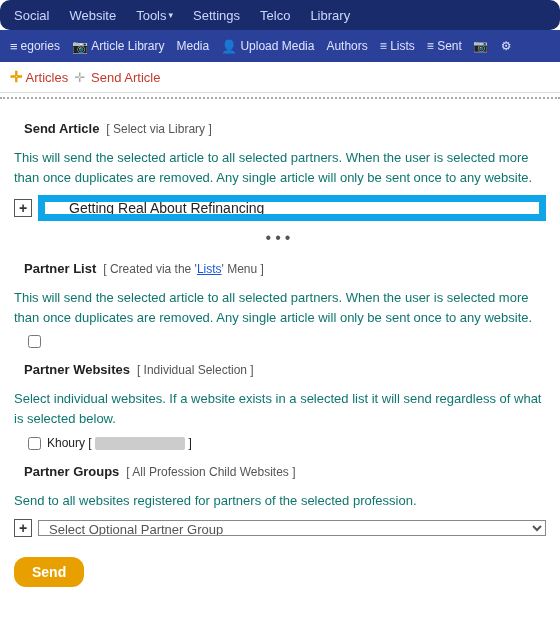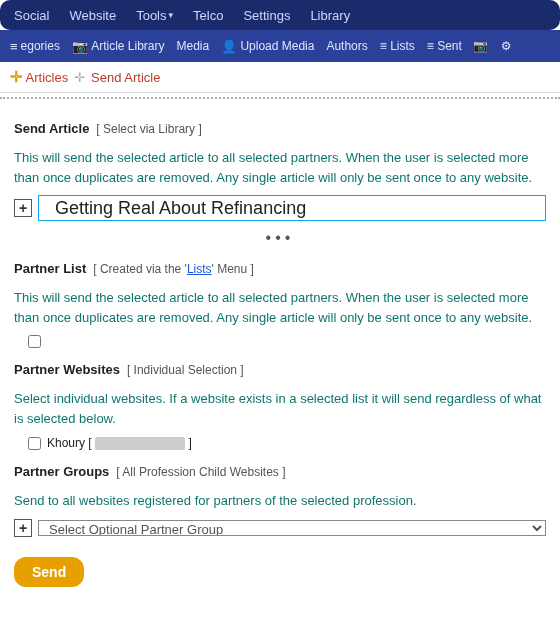--- a/index.html
+++ b/index.html
@@ -82,20 +82,21 @@
     
     .main-content {
       padding: 10px 14px;
     }
 
     .section-title {
       font-size: 13px;
       font-weight: bold;
       color: #222;
       margin-bottom: 4px;
+      margin-left: 10px;
     }
     .section-title .label-tag {
       font-weight: normal;
       color: #555;
       font-size: 12px;
     }
     .section-title .label-tag a {
       color: #1a56db;
       text-decoration: underline;
     }
@@ -124,23 +125,23 @@
       justify-content: center;
       font-size: 14px;
       font-weight: bold;
       color: #333;
       cursor: pointer;
       flex-shrink: 0;
     }
     .text-input {
       flex: 1;
       height: 26px;
-      border: 1px solid #0ea5e9;
-      padding: 0 16px;
-      font-size: 18px;
+      border: 7px solid #0ea5e9;
+      padding: 0 24px;
+      font-size: 14px;
       color: #222;
       outline: none;
     }
 
     
     .ellipsis {
       text-align: center;
       color: #555;
       font-size: 16px;
       letter-spacing: 4px;
@@ -217,24 +218,24 @@
     <span>Social</span>
   </div>
   <div class="top-nav-item">
     <span>Website</span>
   </div>
   <div class="top-nav-item">
     <span>Tools</span>
     <span class="arrow">▾</span>
   </div>
   <div class="top-nav-item">
+    <span>Settings</span>
+  </div>
+  <div class="top-nav-item">
     <span>Telco</span>
-  </div>
-  <div class="top-nav-item">
-    <span>Settings</span>
   </div>
   <div class="top-nav-item">
     <span>Library</span>
   </div>
 </nav>
 
 <nav class="sub-nav">
   <div class="sub-nav-item">
     <span class="sub-nav-icon">≡</span>egories
   </div>

